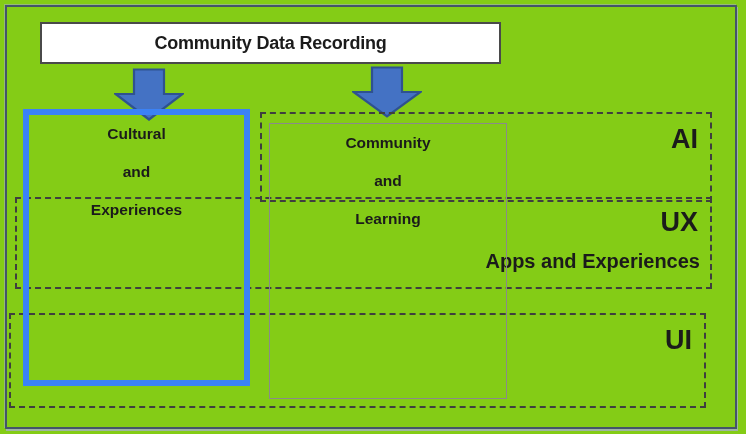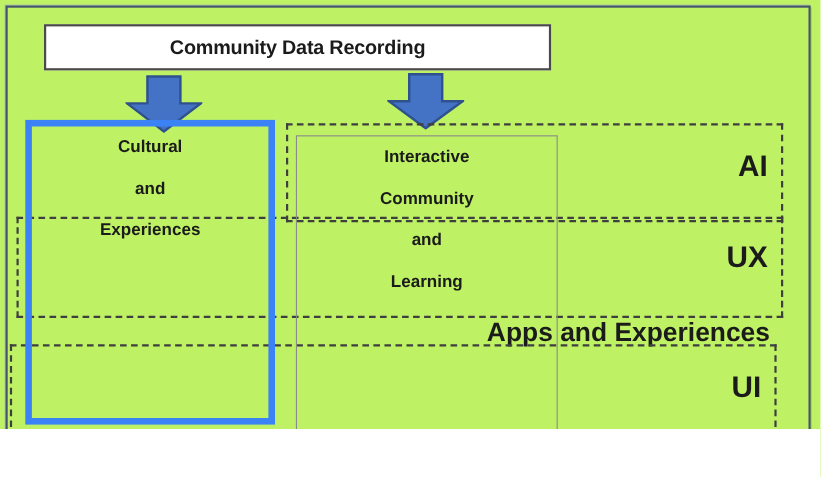--- a/index.html
+++ b/index.html
@@ -4,22 +4,22 @@
 <style>
   html, body {
     margin: 0;
     padding: 0;
     background: #ffffff;
     font-family: "Liberation Sans", sans-serif;
   }
   .canvas {
     position: relative;
     width: 746px;
-    height: 390px;
-    background: #bef264;
+    height: 434px;
+    background: #84cc16;
     overflow: hidden;
     color: #1b1b1b;
   }
   .outer-frame {
     position: absolute;
     left: 5px; top: 5px;
     width: 732px; height: 424px;
     box-sizing: border-box;
     border: 2px solid var(--frame-border, #44546A);
     box-shadow: 1px 2px 0 rgba(165,175,198,0.8), -1px -1px 0 rgba(165,175,198,0.55);
@@ -66,31 +66,29 @@
   .band-ui { left: 9px;  top: 313px; width: 697px; height: 95px; }
 
   .band-label {
     position: absolute;
     right: 12px;
     font-weight: bold;
     font-size: 27px;
     line-height: 1;
     white-space: nowrap;
     color: #1b1b1b;
-    margin-top: 12px;
   }
   .band-sublabel {
     position: absolute;
     right: 10px;
     font-weight: bold;
-    font-size: 24px;
+    font-size: 20px;
     line-height: 1;
     white-space: nowrap;
     color: #1b1b1b;
-    margin-top: 40px;
   }
   .band-ai .band-label { top: 12px; }
   .band-ux .band-label { top: 10px; }
   .band-ux .band-sublabel { top: 52px; }
   .band-ui .band-label { top: 12px; }
   .band-ui .band-sublabel { top: 48px; }
 
   .flow-box {
     position: absolute;
     box-sizing: border-box;
@@ -151,20 +149,19 @@
   <div class="flow-box flow-box-left">
     <div class="box-lines">
       <div class="box-line">Cultural</div>
       <div class="box-line">and</div>
       <div class="box-line">Experiences</div>
     </div>
   </div>
 
   <div class="flow-box flow-box-right">
     <div class="box-lines">
-      <div class="box-line">Interactive</div>
       <div class="box-line">Community</div>
       <div class="box-line">and</div>
       <div class="box-line">Learning</div>
     </div>
   </div>
 
 </div>
 
 </body></html>

